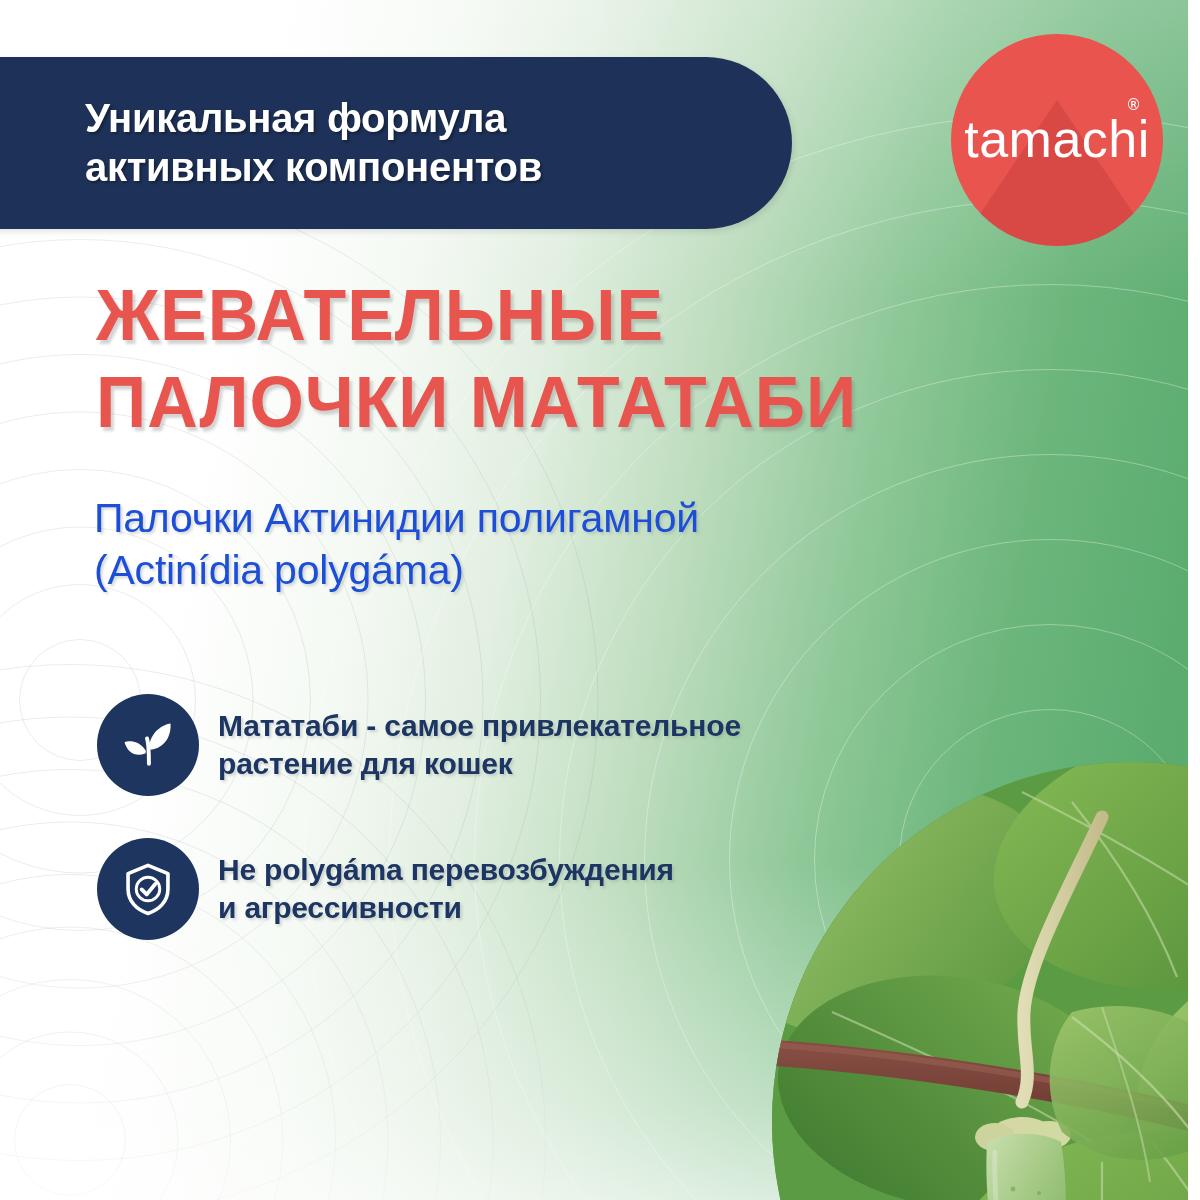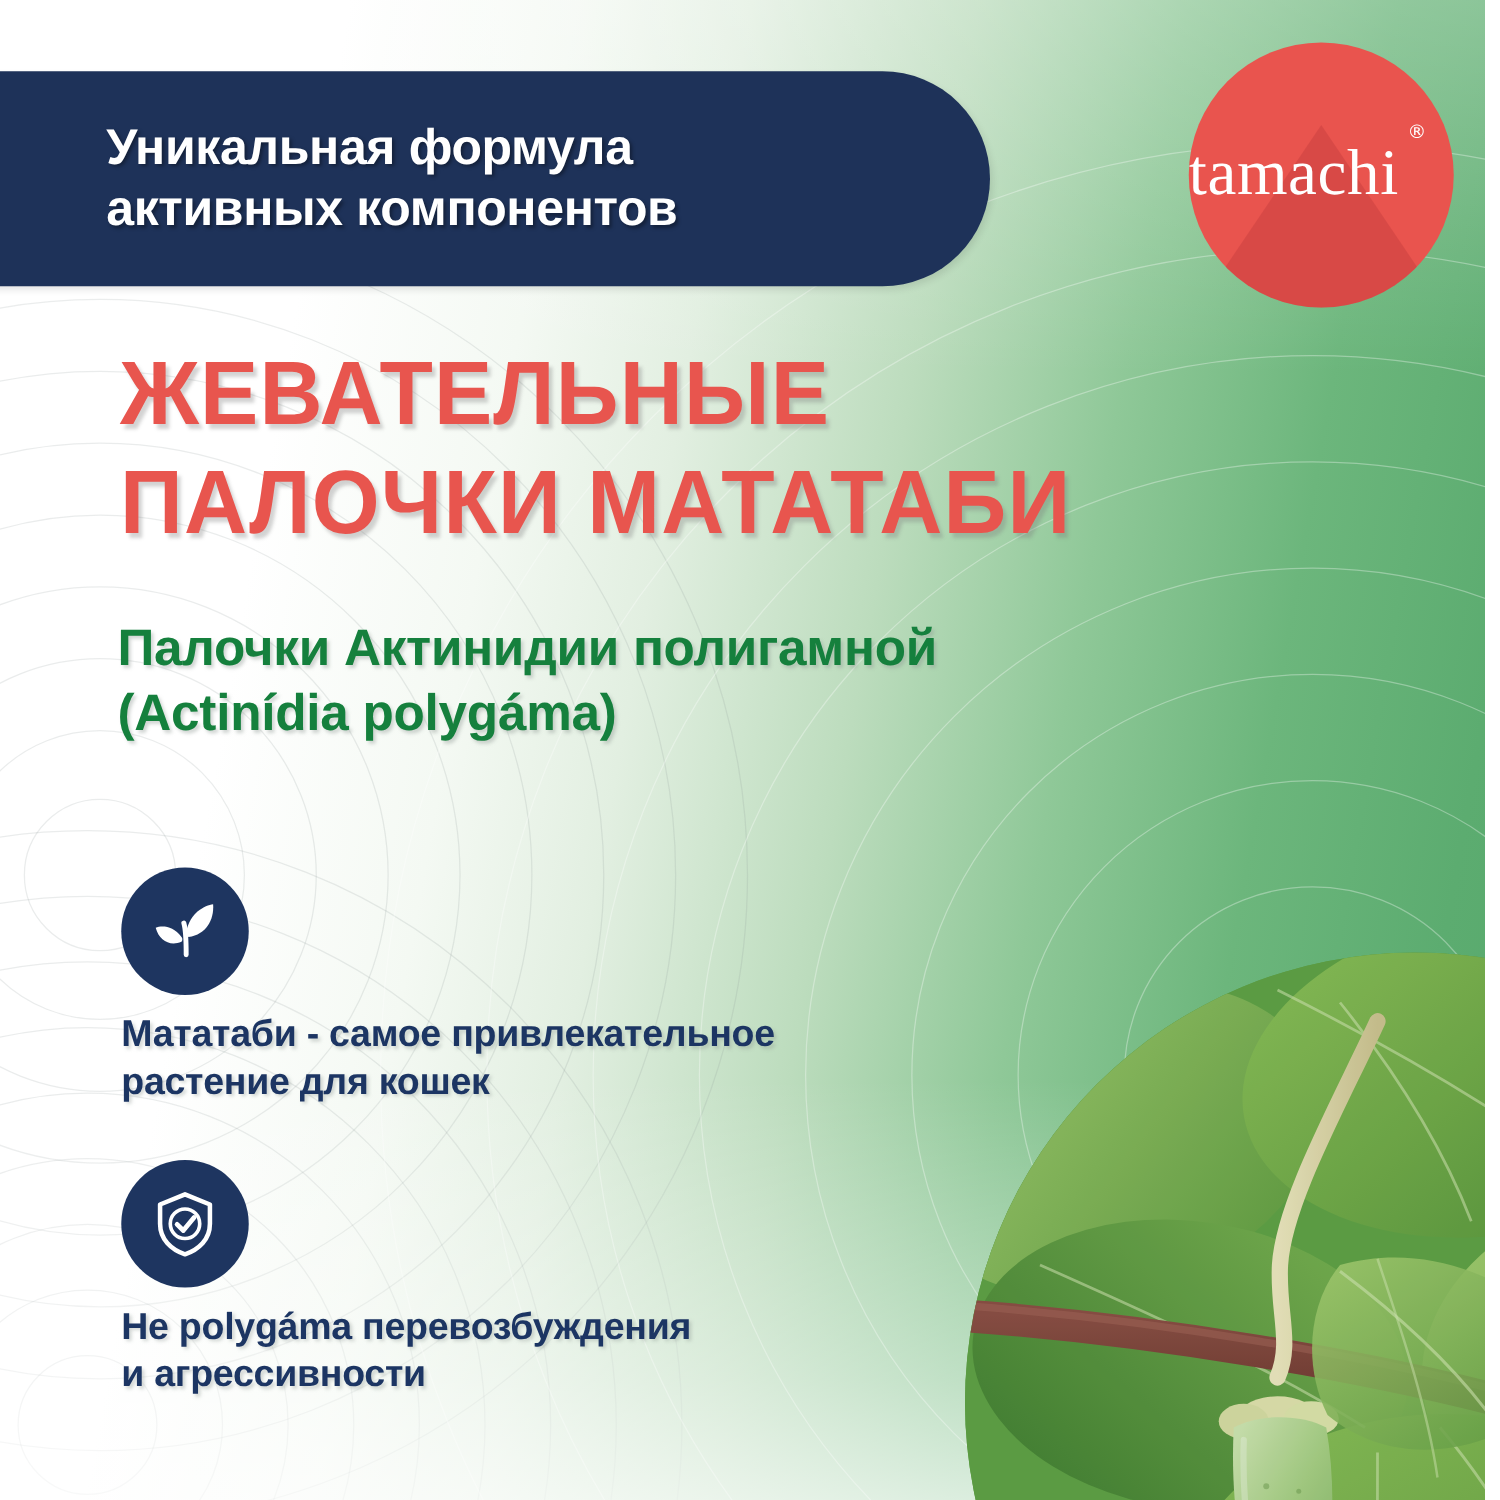--- a/index.html
+++ b/index.html
@@ -128,26 +128,26 @@
     border-left: 108px solid transparent;
     border-right: 108px solid transparent;
     border-bottom: 160px solid rgba(186,55,56,0.35);
   }
   .logo-word {
     position: absolute;
     left: 0;
     right: 0;
     top: 50%;
     transform: translateY(-52%);
-    text-align: left;
+    text-align: center;
     color: #ffffff;
     font-size: 52px;
     font-weight: 400;
     letter-spacing: 0.5px;
-    font-family: Liberation Serif, serif;
+    font-family: Liberation Sans, sans-serif;
   }
   .logo-reg {
     position: absolute;
     right: 22px;
     top: 62px;
     color: #ffffff;
     font-size: 15px;
     font-family: "DejaVu Sans", sans-serif;
   }
 
@@ -167,41 +167,40 @@
     transform: scaleX(0.97);
     transform-origin: left center;
   }
 
   
   .subtitle {
     position: absolute;
     left: 94px;
     top: 493px;
     width: 900px;
-    color: #15803d;
+    color: #1d4ed8;
     font-size: 41px;
-    font-weight: bold;
+    font-weight: normal;
     line-height: 1.26;
     letter-spacing: -0.2px;
     text-shadow: 2px 2px 3px rgba(140,150,145,0.40);
     white-space: pre-line;
   }
 
   
   .bullets {
     position: absolute;
     left: 97px;
     top: 694px;
     width: 800px;
   }
   .bullet {
     display: flex;
     align-items: flex-start;
     margin-bottom: 42px;
-    flex-direction: column;
   }
   .bullet-icon {
     flex: 0 0 auto;
     width: 102px;
     height: 102px;
     border-radius: 50%;
     background: #1e3560;
     display: flex;
     align-items: center;
     justify-content: center;

